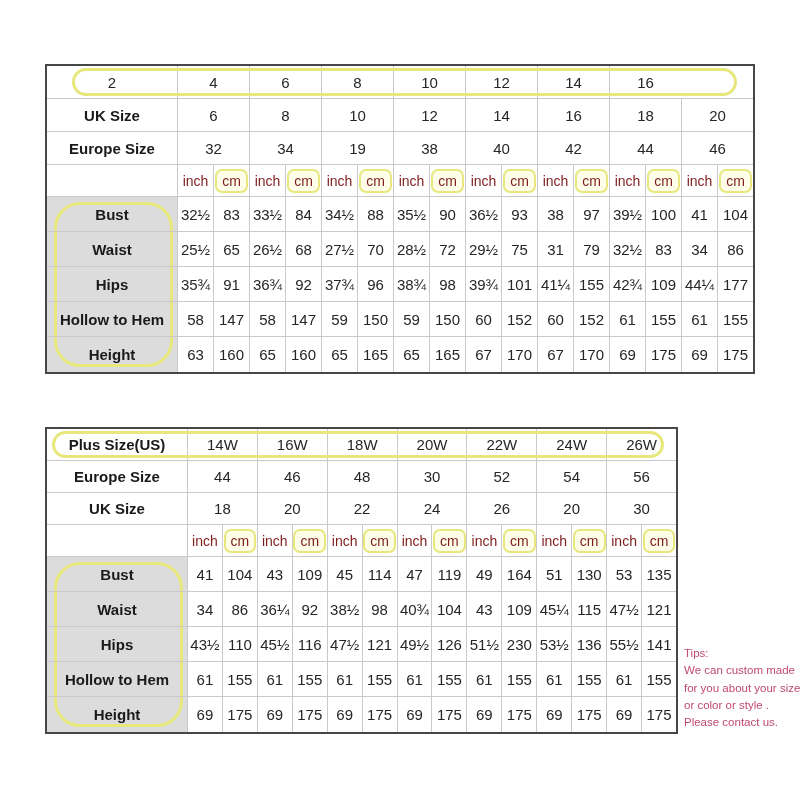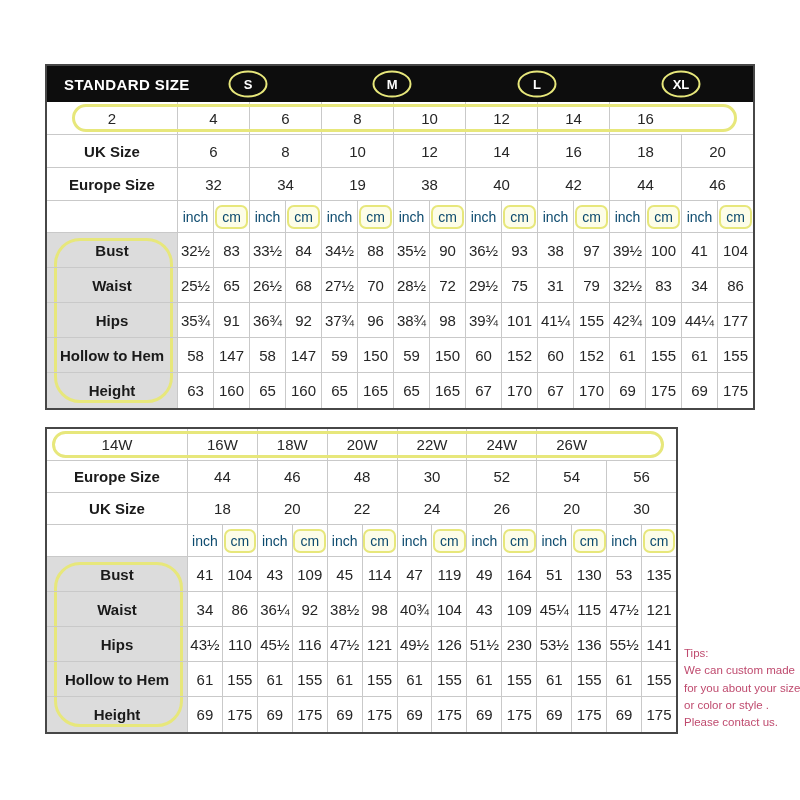--- a/index.html
+++ b/index.html
@@ -20,21 +20,21 @@
 
   .row{display:grid;border-bottom:1px solid var(--grid-line,#c9c9c9);position:relative}
   .cell{display:flex;align-items:center;justify-content:center;
         border-left:1px solid var(--grid-line,#c9c9c9);font-size:15px;
         white-space:nowrap;overflow:hidden;color:#262626}
   .cell:first-child{border-left:none}
   .lbl{font-weight:bold;font-size:15px;color:#1a1a1a}
   #standard .size-row{height:33px}
   #plus .size-row{height:32px}
   .unit-row{height:32px}
-  .unit-row .cell{font-size:14px;color:#0c4a6e}
+  .unit-row .cell{font-size:14px;color:#7f1d1d}
   .measure-row{height:35px}
 
   .cmbox{display:inline-block;padding:0 5px;line-height:20px;
          border:2px solid var(--highlight-yellow,#e7e77b);border-radius:7px;
          background:rgba(250,250,190,.35)}
 
   .ring{position:absolute;border:3px solid var(--highlight-yellow,#e7e77b);
         border-radius:19px;pointer-events:none;z-index:3}
   #standard .ring{left:25px;right:16px;top:2px;bottom:2px}
   #plus .ring{left:5px;right:12px;top:2px;bottom:2px}
@@ -51,27 +51,20 @@
 
   .tips{position:absolute;left:684px;top:645px;width:120px;
         color:var(--tips-pink,#bf4a6e);font-size:11.5px;line-height:1.5;white-space:nowrap}
 </style>
 </head>
 <body>
 
 <div class="canvas">
 
   <section class="tbl" id="standard">
-    <div class="bar">
-      <span class="bar-title">STANDARD SIZE</span>
-      <span class="badge" style="left:28.5%">S</span>
-      <span class="badge" style="left:48.9%">M</span>
-      <span class="badge" style="left:69.4%">L</span>
-      <span class="badge" style="left:89.8%">XL</span>
-    </div>
     <div style="--lblw: 130px;">
         <div class="row size-row" style="grid-template-columns: 130px repeat(8, 1fr);">
           <div class="cell val">2</div>
           <div class="cell val">4</div>
           <div class="cell val">6</div>
           <div class="cell val">8</div>
           <div class="cell val">10</div>
           <div class="cell val">12</div>
           <div class="cell val">14</div>
           <div class="cell val">16</div>
@@ -230,20 +223,21 @@
             <div class="cell val">69</div>
             <div class="cell val">175</div>
           </div>
         </div>
       </div>
   </section>
 
   <section class="tbl" id="plus">
     <div style="--lblw: 140px;">
         <div class="row size-row" style="grid-template-columns: 140px repeat(7, 1fr);">
+          <div class="cell lbl">Plus Size(US)</div>
           <div class="cell val">14W</div>
           <div class="cell val">16W</div>
           <div class="cell val">18W</div>
           <div class="cell val">20W</div>
           <div class="cell val">22W</div>
           <div class="cell val">24W</div>
           <div class="cell val">26W</div>
           <div class="ring"></div>
         </div>
         <div class="row size-row" style="grid-template-columns: 140px repeat(7, 1fr);">

